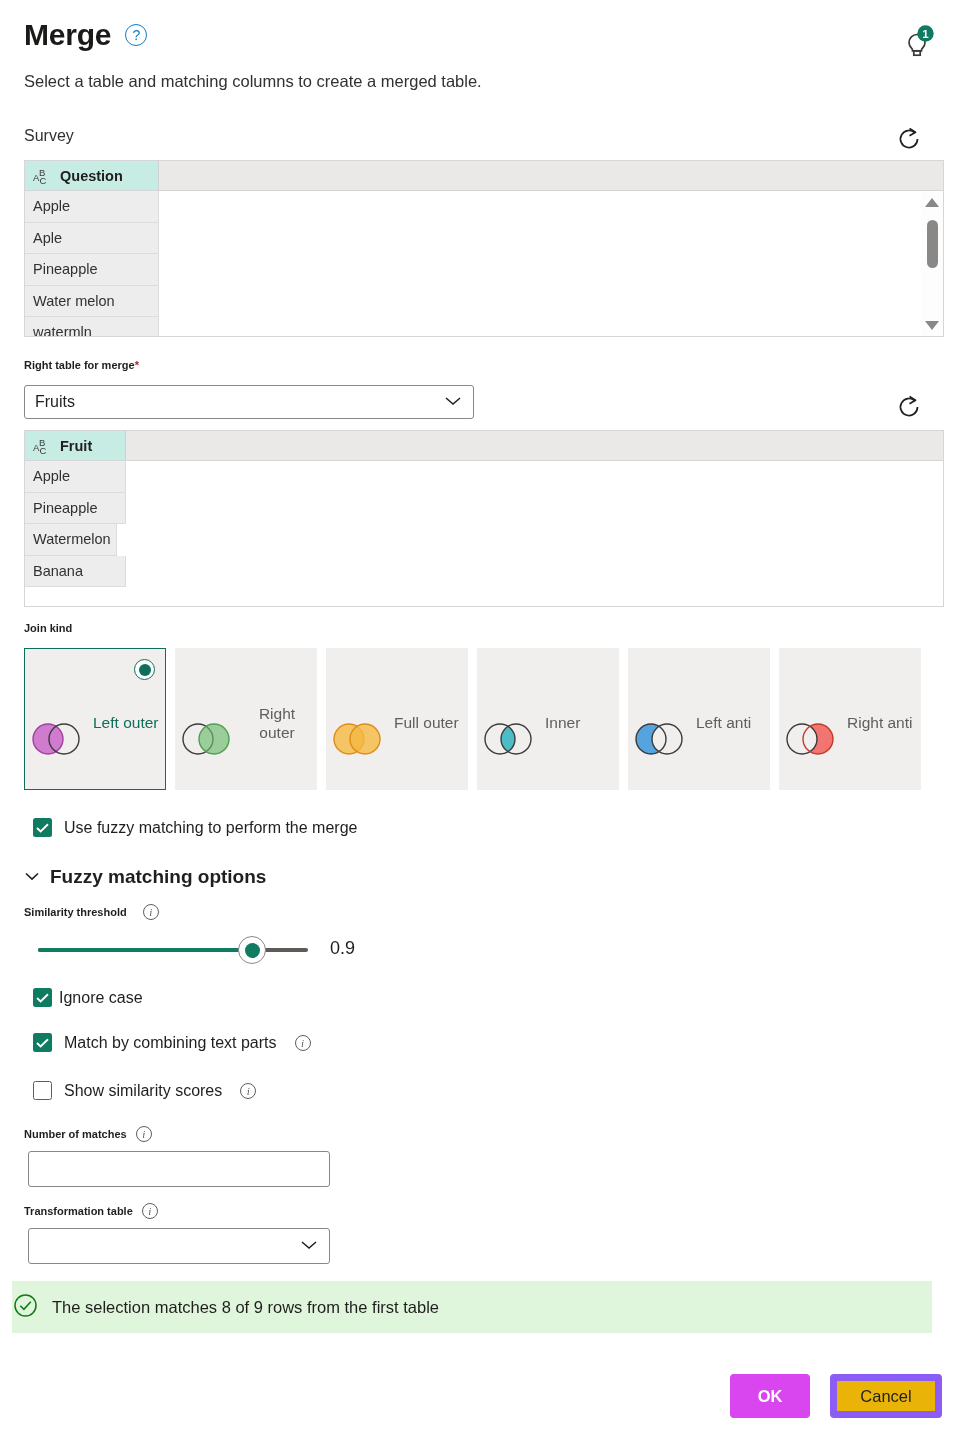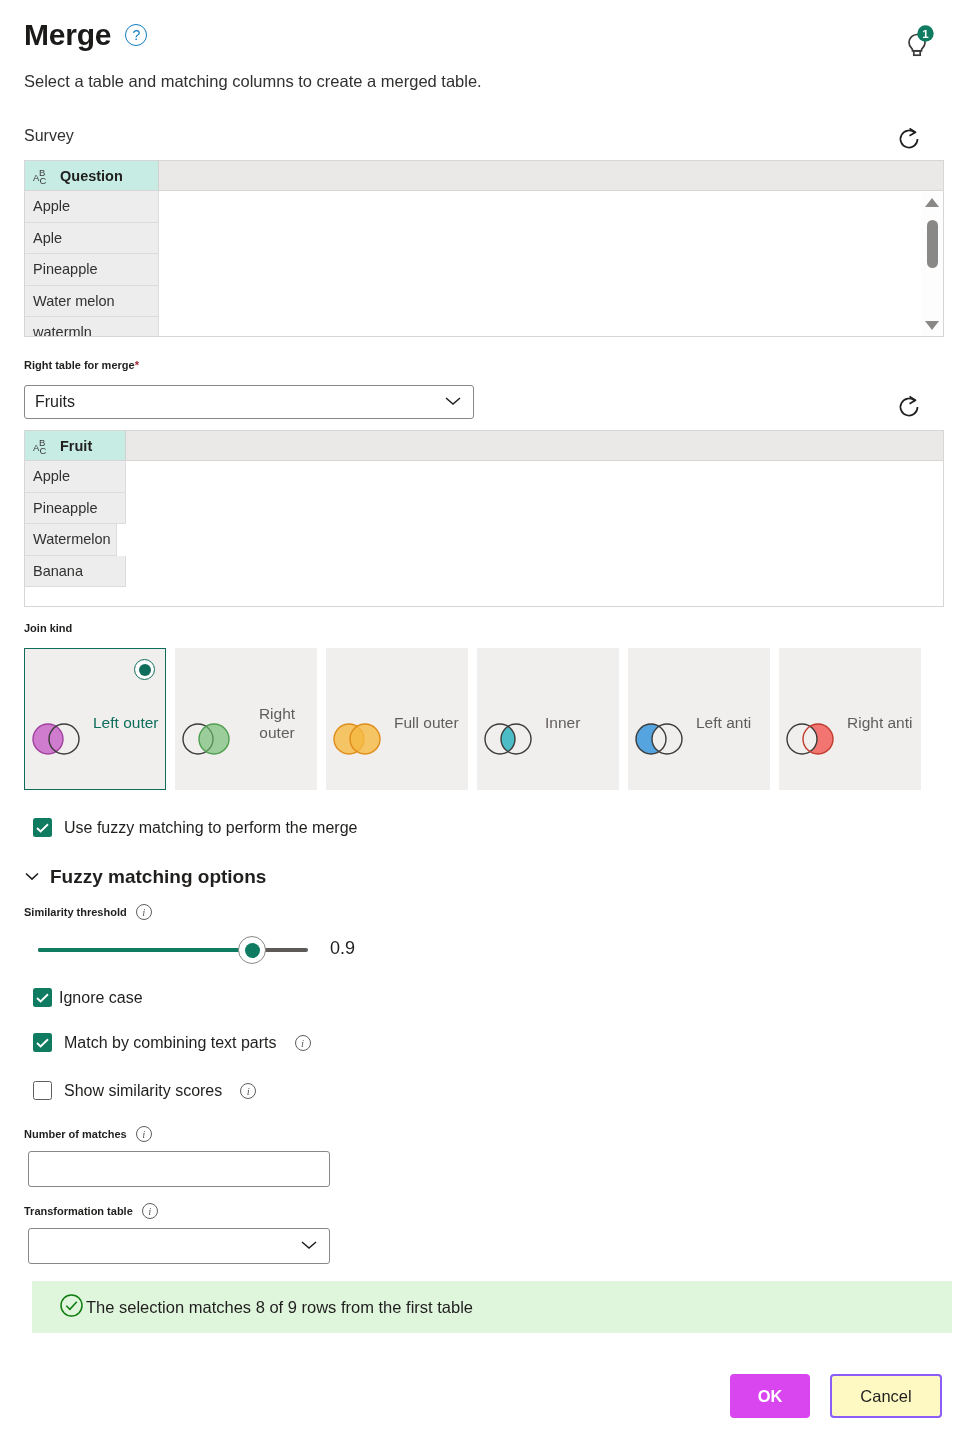--- a/index.html
+++ b/index.html
@@ -108,30 +108,30 @@
   .slider { position:absolute; left:38px; top:942px; width:270px; height:16px; cursor:pointer; }
   .strack { position:absolute; top:6px; left:0; width:270px; height:4px; background:#5d5a58; border-radius:2px; }
   .sfill  { position:absolute; top:6px; left:0; width:216px; height:4px; background:#0f7b61; border-radius:2px; }
   .sthumb { position:absolute; top:-6px; left:200px; width:28px; height:28px; border-radius:50%;
             background:#fff; border:1.6px solid #8a8886; display:flex; align-items:center;
             justify-content:center; }
   .sthumb i { width:15px; height:15px; border-radius:50%; background:#0f7b61; display:block; }
   .sval { position:absolute; left:330px; top:938px; font-size:18px; color:#201f1e; }
 
   
-  .banner { position:absolute; left:32px; top:1281px; width:920px; height:52px;
-            background:#dff6dd; display:flex; align-items:center; gap:2px; padding:0 27px; }
+  .banner { position:absolute; left:12px; top:1281px; width:920px; height:52px;
+            background:#dff6dd; display:flex; align-items:center; gap:14px; padding:0 1px; }
   .banner-t { font-size:16.5px; color:#201f1e; }
 
   
   .btn { position:absolute; height:44px; border-radius:4px; display:flex; align-items:center;
          justify-content:center; font-size:16.5px; cursor:pointer;
          font-family:"Liberation Sans", sans-serif; }
   .btn-pri { background:#d946ef; color:#fff; border:none; font-weight:600; }
-  .btn-sec { background:#fef9c3; color:#201f1e; border:2px solid #8b5cf6; }
+  .btn-sec { background:#eab308; color:#201f1e; border:7px solid #8b5cf6; }
 </style>
 </head>
 <body>
 
 <div class="page">
 
   <div class="hdr">
     <div class="hdr-title">Merge</div>
     <div class="help-icon">?</div>
   </div>
@@ -347,21 +347,21 @@
 
   <div class="collapse">
     <span>
       <svg width="16" height="11" viewBox="0 0 16 11">
           <path d="M2 2.5l6 5.6 6-5.6" fill="none" stroke="#201f1e" stroke-width="1.6"></path>
         </svg>
     </span>
     <span class="collapse-t">Fuzzy matching options</span>
   </div>
 
-  <div style="position:absolute;left:24px;top:904px;display:flex;align-items:center;gap:9px;">
+  <div style="position:absolute;left:24px;top:904px;display:flex;align-items:center;gap:16px;">
     <span class="lbl-b">Similarity threshold</span>
     <span class="info">i</span>
   </div>
 
   <div class="slider">
     <span class="strack"></span>
     <span class="sfill"></span>
     <span class="sthumb">
         <i></i>
       </span>

